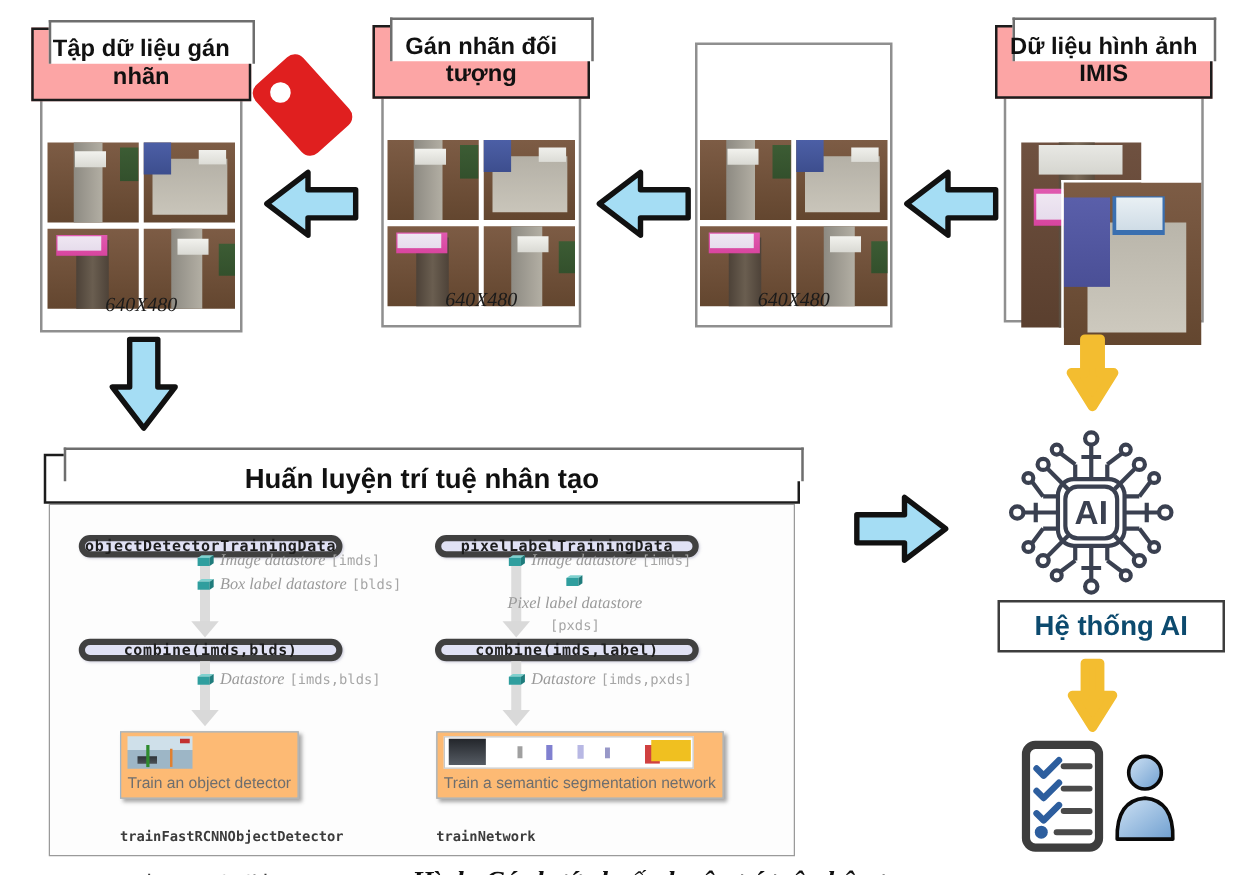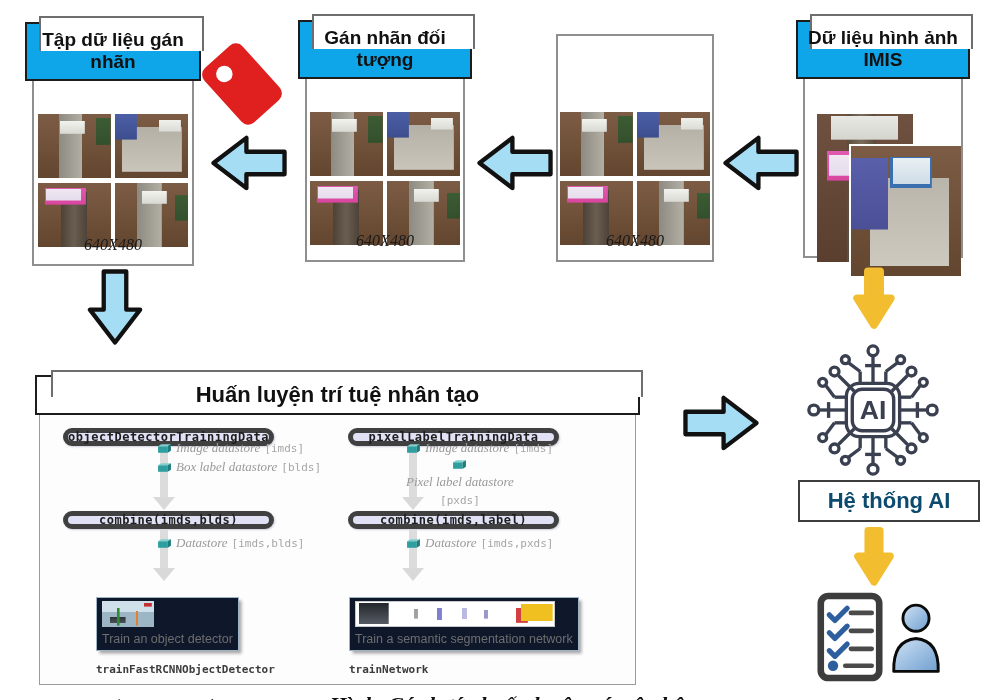--- a/index.html
+++ b/index.html
@@ -10,21 +10,21 @@
   }
 
   
   .pipe-box { position:absolute; }
   .pipe-body {
     position:absolute; top:14px; left:7px; right:7px; bottom:0;
     border:2px solid #8f8f8f; background:#fff;
   }
   .pipe-header {
     position:absolute; top:0; left:0; right:0; z-index:2;
-    background:#0ea5e9; border:2px solid #1c1c1c;
+    background:#fca5a5; border:2px solid #1c1c1c;
     padding:5px 2px; text-align:center;
     font-weight:bold; font-size:19px; line-height:1.18; color:#111;
   }
   .pipe-header::before {
     content:""; position:absolute; z-index:-1;
     top:-8px; left:12px; right:-5px; height:60%;
     background:#fff; border:2px solid #6e6e6e; border-bottom:none;
   }
   .photo-grid {
     position:absolute; top:76px; left:50%; transform:translateX(-50%);
@@ -75,21 +75,21 @@
   .arrow { position:absolute; }
   .arrow svg { display:block; width:100%; height:100%; }
 
   
   .tag-wrap { position:absolute; left:203px; top:40px; width:78px; height:88px; }
   .tag-wrap svg { display:block; width:100%; height:100%; transform:rotate(-42deg); }
 
   
   .tbox { position:absolute; left:35px; top:363px; width:605px; height:322px; }
   .tbox-header {
-    position:absolute; top:12px; left:0; right:0; height:40px; z-index:2;
+    position:absolute; top:0; left:0; right:0; height:40px; z-index:2;
     background:#fff; border:2px solid #1c1c1c;
     display:flex; align-items:center; justify-content:center;
     font-weight:bold; font-size:22px; color:#111;
   }
   .tbox-header::before {
     content:""; position:absolute; z-index:-1; top:-7px; left:14px; right:-5px; height:70%;
     background:#fff; border:2px solid #6e6e6e; border-bottom:none;
   }
   .tbox-body {
     position:absolute; top:40px; left:4px; right:4px; bottom:0;
@@ -105,22 +105,22 @@
   }
   .gshaft { position:absolute; width:8px; background:#dcdcdc; }
   .ghead { position:absolute; width:0; height:0;
     border-left:11px solid transparent; border-right:11px solid transparent;
     border-top:13px solid #d9d9d9; }
   .ann { position:absolute; display:flex; align-items:center; gap:4px; white-space:nowrap; }
   .ann svg { width:15px; height:11px; flex:none; }
   .ann .ann-label { font-family:"Liberation Serif", serif; font-style:italic; font-size:13px; color:#9a9a9a; }
   .ann .ann-code { font-family:"DejaVu Sans Mono", monospace; font-size:11px; color:#a6a6a6; }
   .train-card {
-    position:absolute; background:#0f172a; border:1px solid #9fb4c6;
-    box-shadow:2.5px 2.5px 3px rgba(60,60,60,0.45); padding:3px 5px;margin-top:12px;
+    position:absolute; background:#fdba74; border:1px solid #9fb4c6;
+    box-shadow:2.5px 2.5px 3px rgba(60,60,60,0.45); padding:3px 5px;
   }
   .card-img { display:block; margin-bottom:2px; }
   .ci-left { width:52px; height:26px; background:
     linear-gradient(#c23030,#c23030) 94% 8%/15% 14% no-repeat,
     linear-gradient(#2e8b2e,#2e8b2e) 30% 90%/5% 68% no-repeat,
     linear-gradient(#e08030,#e08030) 68% 90%/4% 56% no-repeat,
     linear-gradient(#2e3338,#4a5158) 22% 80%/30% 24% no-repeat,
     linear-gradient(#cfe0ea 0 42%, #9db6c6 42%); }
   .ci-right { width:200px; height:26px; border:1px solid #c8c8c8; background:
     linear-gradient(#23262b,#565c64) 2% 50%/15% 88% no-repeat,

